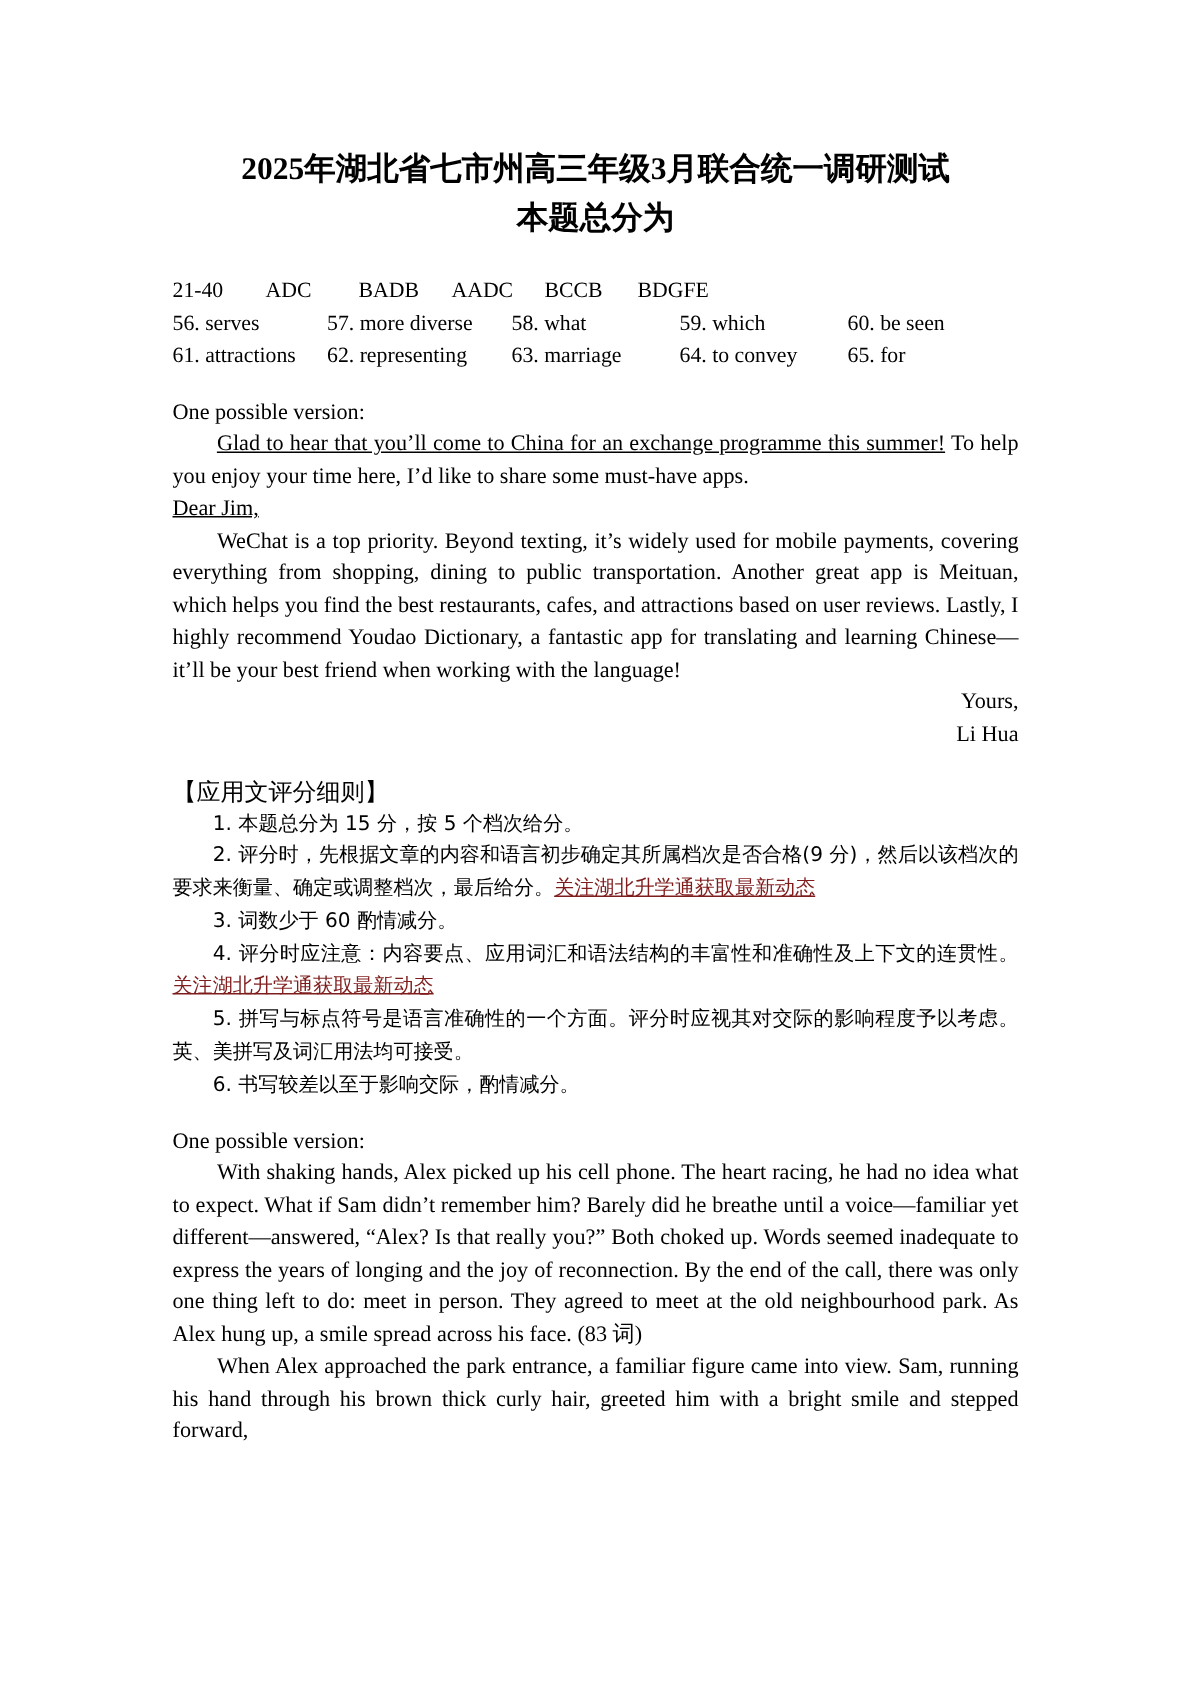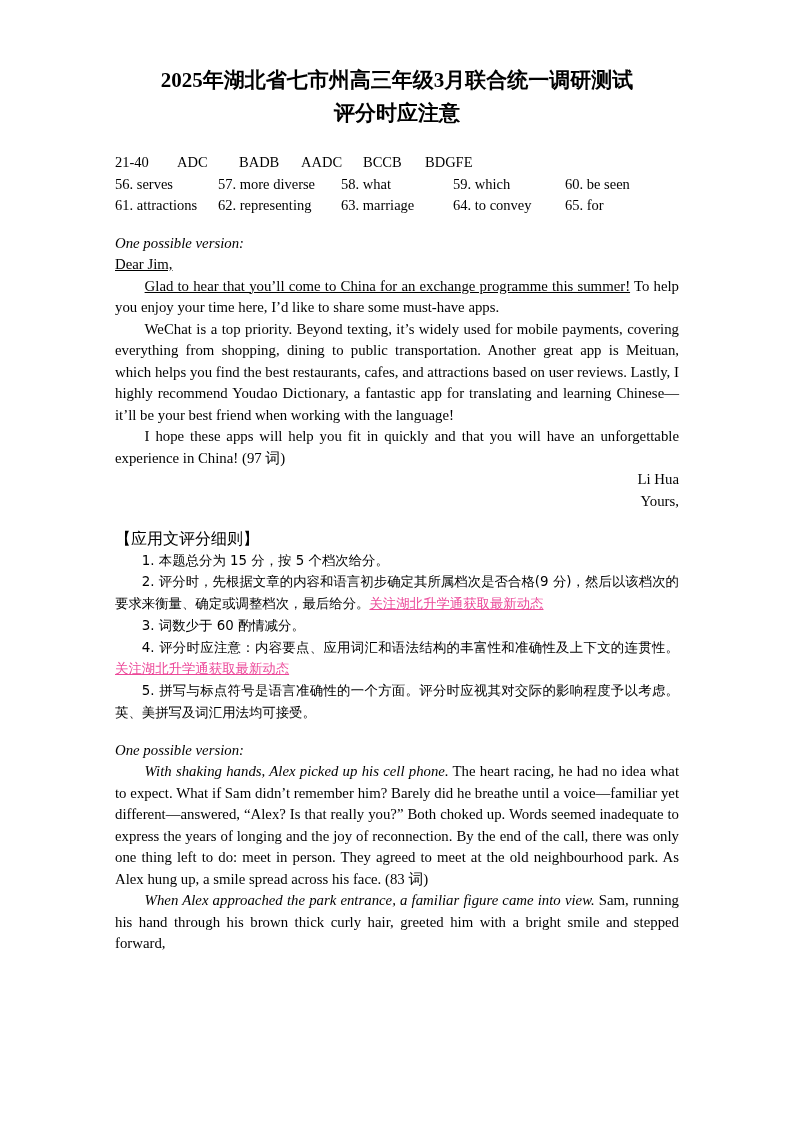--- a/index.html
+++ b/index.html
@@ -14,21 +14,21 @@
     color: #000000;
     position: relative;
     overflow: hidden;
   }
   .page {
     position: absolute;
     left: 0; top: 0;
     width: 794px;
     height: 1123px;
     box-sizing: border-box;
-    padding: 64px 115px 60px 115px;
+    padding: 96px 115px 60px 115px;
   }
   .doc-title {
     text-align: center;
     font-weight: bold;
     font-size: 21px;
     line-height: 33px;
     margin: 0 0 8px 0;
     font-family: "Liberation Serif", "DejaVu Serif", serif;
   }
   .doc-title .line2 {
@@ -57,21 +57,21 @@
   p.body-par {
     margin: 0;
     font-size: 14.8px;
     line-height: 21.5px;
     text-align: justify;
     text-indent: 2em;
   }
   p.body-par.noindent {
     text-indent: 0;
   }
-  .italic { font-style: italic; }
+  .italic { }
   .underline { text-decoration: underline; }
   .right-align {
     text-align: right;
     margin: 0;
     font-size: 14.8px;
     line-height: 21.5px;
   }
   .cn-head {
     margin: 4px 0 0 0;
     font-size: 16px;
@@ -81,32 +81,32 @@
   .cn-item {
     margin: 0;
     font-size: 13.4px;
     line-height: 21.8px;
     text-align: justify;
     font-family: "DejaVu Sans", "Liberation Sans", sans-serif;
   }
   .cn-indent { text-indent: 2em; }
   .spacer-md { height: 16px; }
   a.link {
-    color: #ec4899;
+    color: #7f1d1d;
     text-decoration: underline;
   }
 </style>
 </head>
 <body>
 
 <div class="page">
 
   <div class="doc-title">
     <span>2025年湖北省七市州高三年级3月联合统一调研测试</span>
-    <span class="line2">评分时应注意</span>
+    <span class="line2">本题总分为</span>
   </div>
 
   <div class="answer-block">
 
 
     <div class="ans-grid">
       <span class="cell" style="width:62px">21-40</span>
       <span class="cell" style="width:62px">ADC</span>
       <span class="cell" style="width:62px">BADB</span>
       <span class="cell" style="width:62px">AADC</span>
@@ -129,35 +129,35 @@
       <span class="cell" style="width:112px"><span>63.</span> <span>marriage</span></span>
       <span class="cell" style="width:112px"><span>64.</span> <span>to convey</span></span>
       <span class="cell"><span>65.</span> <span>for</span></span>
     </div>
   </div>
 
   <div class="spacer-md"></div>
 
   <div>
     <p class="body-par noindent italic">One possible version:</p>
+    <p class="body-par"><span class="underline">Glad to hear that you’ll come to China for an exchange programme this summer!</span><span> To help you enjoy your time here, I’d like to share some must-have apps.</span></p>
     <p class="body-par noindent underline">Dear Jim,</p>
-    <p class="body-par"><span class="underline">Glad to hear that you’ll come to China for an exchange programme this summer!</span><span> To help you enjoy your time here, I’d like to share some must-have apps.</span></p>
     <p class="body-par">WeChat is a top priority. Beyond texting, it’s widely used for mobile payments, covering everything from shopping, dining to public transportation. Another great app is Meituan, which helps you find the best restaurants, cafes, and attractions based on user reviews. Lastly, I highly recommend Youdao Dictionary, a fantastic app for translating and learning Chinese—it’ll be your best friend when working with the language!</p>
-    <p class="body-par">I hope these apps will help you fit in quickly and that you will have an unforgettable experience in China! (97 词)</p>
+    <p class="right-align">Yours,</p>
     <p class="right-align">Li Hua</p>
-    <p class="right-align">Yours,</p>
   </div>
 
   <div class="sec">
     <p class="cn-head">【应用文评分细则】</p>
     <p class="cn-item cn-indent">1. 本题总分为 15 分，按 5 个档次给分。</p>
     <p class="cn-item cn-indent"><span>2. 评分时，先根据文章的内容和语言初步确定其所属档次是否合格(9 分)，然后以该档次的要求来衡量、确定或调整档次，最后给分。</span><a class="link" href="#">关注湖北升学通获取最新动态</a></p>
     <p class="cn-item cn-indent">3. 词数少于 60 酌情减分。</p>
     <p class="cn-item cn-indent"><span>4. 评分时应注意：内容要点、应用词汇和语法结构的丰富性和准确性及上下文的连贯性。</span><a class="link" href="#">关注湖北升学通获取最新动态</a></p>
     <p class="cn-item cn-indent">5. 拼写与标点符号是语言准确性的一个方面。评分时应视其对交际的影响程度予以考虑。 英、美拼写及词汇用法均可接受。</p>
+    <p class="cn-item cn-indent">6. 书写较差以至于影响交际，酌情减分。</p>
   </div>
 
   <div class="sec">
     <p class="body-par noindent italic">One possible version:</p>
     <p class="body-par"><span class="italic">With shaking hands, Alex picked up his cell phone.</span><span> The heart racing, he had no idea what to expect. What if Sam didn’t remember him? Barely did he breathe until a voice—familiar yet different—answered, “Alex? Is that really you?” Both choked up. Words seemed inadequate to express the years of longing and the joy of reconnection. By the end of the call, there was only one thing left to do: meet in person. They agreed to meet at the old neighbourhood park. As Alex hung up, a smile spread across his face. (83 词)</span></p>
     <p class="body-par"><span class="italic">When Alex approached the park entrance, a familiar figure came into view.</span><span> Sam, running his hand through his brown thick curly hair, greeted him with a bright smile and stepped forward,</span></p>
   </div>
 
 </div>
 

